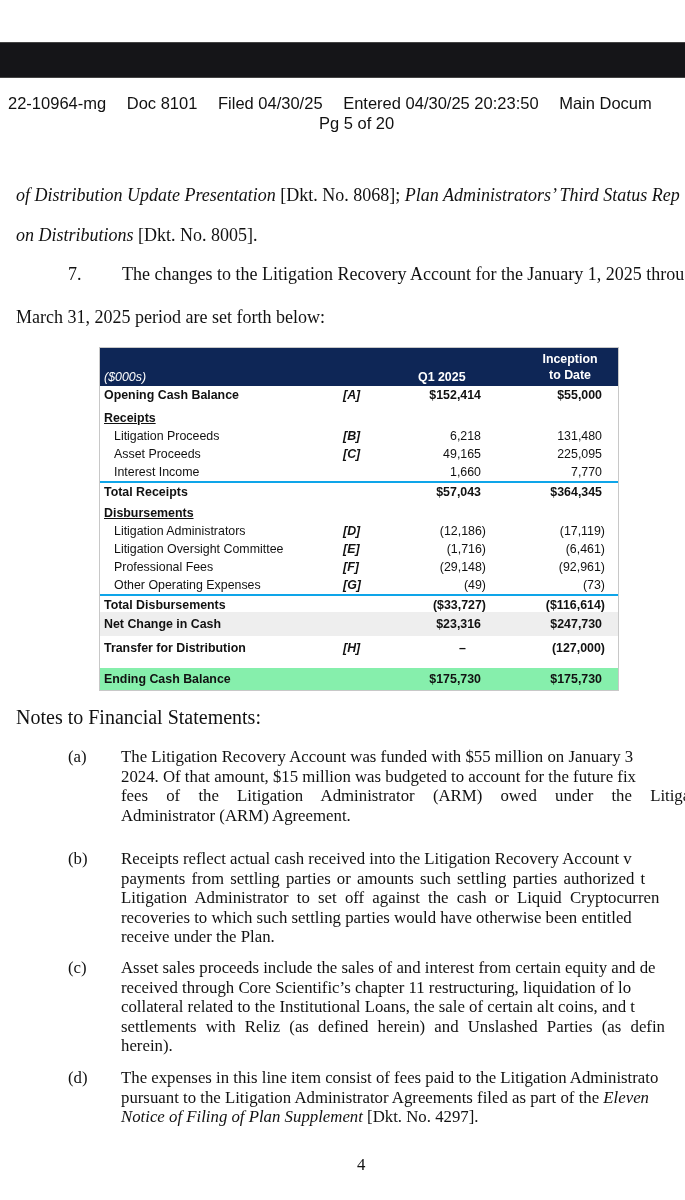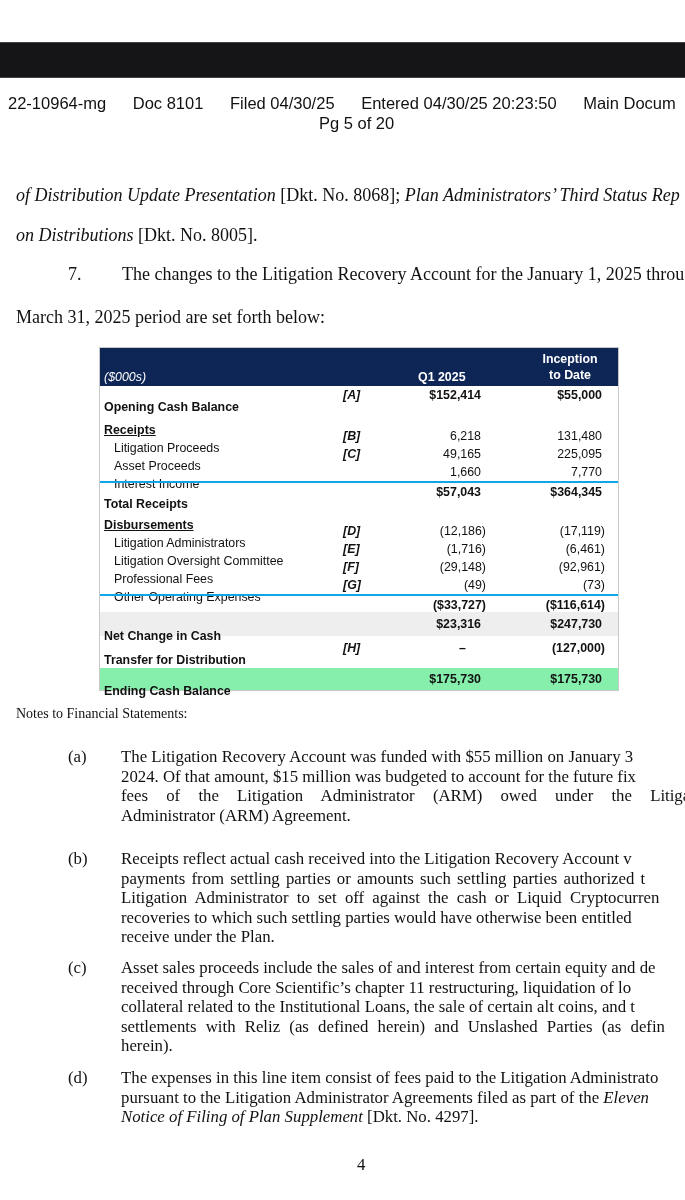--- a/index.html
+++ b/index.html
@@ -2,48 +2,48 @@
 <html><head>
 <meta charset="utf-8">
 <style>
   * { margin: 0; padding: 0; box-sizing: border-box; }
   html, body { width: 685px; height: 1200px; background: #ffffff; overflow: hidden; }
   body { position: relative; font-family: "Liberation Serif", serif; color: #111; }
 
   .topbar { position: absolute; left: 0; top: 42px; width: 685px; height: 36px; background: #151518; border-top: 1px solid #444; border-bottom: 1px solid #444; }
 
   .case-header { position: absolute; left: 8px; top: 94px; width: 700px; font-family: "Liberation Sans", sans-serif; font-size: 16.5px; color: #111; white-space: nowrap; }
-  .case-header .line1 span { margin-right: 22px; text-align: center; }
+  .case-header .line1 span { margin-right: 16px; text-align: center; }
   .case-header .line2 { position: absolute; left: 311px; top: 20px; }
 
   .para { position: absolute; left: 16px; font-size: 18px; white-space: nowrap; line-height: 20px; }
   .para i { font-style: italic; }
 
   .table-wrap { position: absolute; left: 99px; top: 347px; width: 520px; border: 1px solid #c8c8c8; font-family: "Liberation Sans", sans-serif; font-size: 12.4px; }
   .thead { background: #0e2656; color: #fff; height: 38px; position: relative; }
   .thead .units { position: absolute; left: 4px; bottom: 2px; font-style: italic; }
   .thead .q1 { position: absolute; left: 318px; bottom: 2px; font-weight: bold; }
   .thead .itd { position: absolute; left: 425px; width: 90px; top: 3px; text-align: center; font-weight: bold; line-height: 16px; }
 
   .row { position: relative; height: 18px; line-height: 18px; white-space: nowrap; }
-  .row .lbl { position: absolute; left: 4px; margin-top: 12px; }
+  .row .lbl { position: absolute; left: 4px; }
   .row.indent .lbl { left: 14px; }
   .row .ref { position: absolute; left: 243px; font-style: italic; font-weight: bold; }
   .row .v1 { position: absolute; right: 137px; text-align: right; }
   .row .v2 { position: absolute; right: 16px; text-align: right; }
   .row.neg .v1 { right: 132px; }
   .row.neg .v2 { right: 13px; }
   .row.bold .lbl, .row.bold .v1, .row.bold .v2 { font-weight: bold; }
   .row.sect .lbl { font-weight: bold; text-decoration: underline; }
   .row.total { border-top: 2px solid #0ea5e9; }
   .row.shade { background: #eeeeee; }
   .row.blue { background: #86efac; }
   .gap { height: 5px; }
 
-  .notes-title { position: absolute; left: 16px; top: 706px; font-size: 14px; }
+  .notes-title { position: absolute; left: 16px; top: 706px; font-size: 20px; }
   .note { position: absolute; left: 68px; width: 640px; font-size: 16.8px; line-height: 19.5px; }
   .note .letter { position: absolute; left: 0; }
   .note .body { position: absolute; left: 53px; white-space: nowrap; }
   .note .body div { white-space: nowrap; }
 
   .page-num { position: absolute; left: 357px; top: 1155px; font-size: 16.8px; }
 </style>
 </head>
 <body>
 

